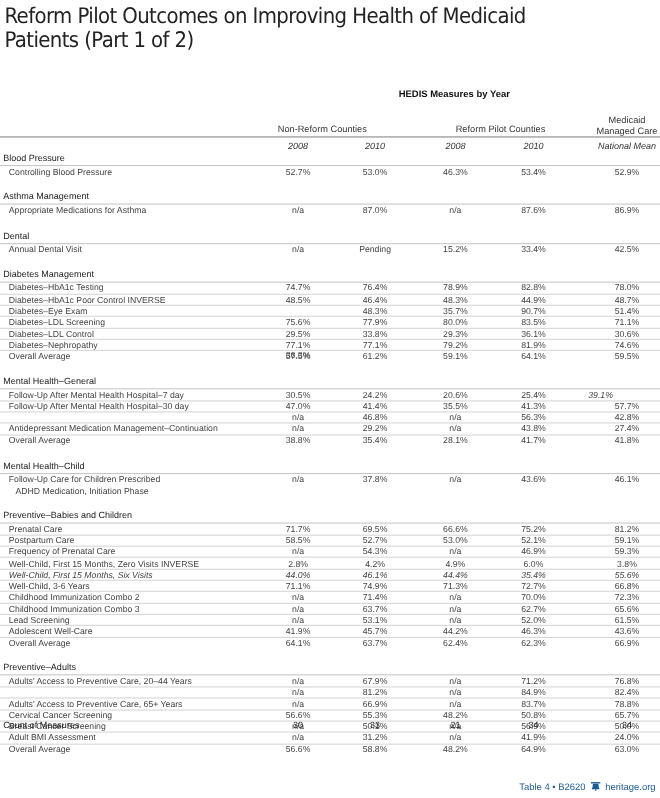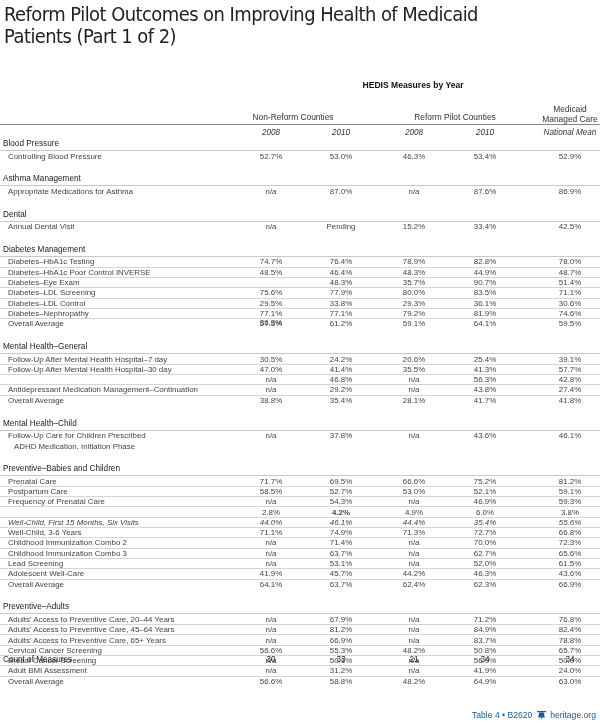--- a/index.html
+++ b/index.html
@@ -167,21 +167,21 @@
       <div class="cell" style="left: 570px;">59.5%</div>
     </div>
     <div class="cat" style="top: 342px;">Mental Health–General</div>
     <div class="catline" style="top: 353px;"></div>
     <div class="row" style="top: 353.5px; height: 10.3px;">
       <div class="label">Follow-Up After Mental Health Hospital–7 day</div>
       <div class="cell" style="left: 271px;">30.5%</div>
       <div class="cell" style="left: 341px;">24.2%</div>
       <div class="cell" style="left: 414px;">20.6%</div>
       <div class="cell" style="left: 485px;">25.4%</div>
-      <div class="cell" style="left: 570px;">39.1%</div>
+      <div class="cell" style="left: 546px; font-style: italic;">39.1%</div>
       <div class="line"></div>
     </div>
     <div class="row" style="top: 363.8px; height: 10.3px;">
       <div class="label">Follow-Up After Mental Health Hospital–30 day</div>
       <div class="cell" style="left: 271px;">47.0%</div>
       <div class="cell" style="left: 341px;">41.4%</div>
       <div class="cell" style="left: 414px;">35.5%</div>
       <div class="cell" style="left: 485px;">41.3%</div>
       <div class="cell" style="left: 570px;">57.7%</div>
       <div class="line"></div>
@@ -245,22 +245,23 @@
     <div class="row" style="top: 496.2px; height: 10.3px;">
       <div class="label">Frequency of Prenatal Care</div>
       <div class="cell" style="left: 271px;">n/a</div>
       <div class="cell" style="left: 341px;">54.3%</div>
       <div class="cell" style="left: 414px;">n/a</div>
       <div class="cell" style="left: 485px;">46.9%</div>
       <div class="cell" style="left: 570px;">59.3%</div>
       <div class="line"></div>
     </div>
     <div class="row" style="top: 506.5px; height: 10.3px;">
+      <div class="label">Well-Child, First 15 Months, Zero Visits INVERSE</div>
       <div class="cell" style="left: 271px;">2.8%</div>
-      <div class="cell" style="left: 341px; font-weight: bold;">4.2%</div>
+      <div class="cell" style="left: 341px;">4.2%</div>
       <div class="cell" style="left: 414px;">4.9%</div>
       <div class="cell" style="left: 485px;">6.0%</div>
       <div class="cell" style="left: 570px;">3.8%</div>
       <div class="line"></div>
     </div>
     <div class="row" style="top: 516.8px; height: 10.3px; font-style: italic;">
       <div class="label">Well-Child, First 15 Months, Six Visits</div>
       <div class="cell" style="left: 271px;">44.0%</div>
       <div class="cell" style="left: 341px;">46.1%</div>
       <div class="cell" style="left: 414px;">44.4%</div>
@@ -326,21 +327,20 @@
     <div class="row" style="top: 613.9px; height: 10.3px;">
       <div class="label">Adults' Access to Preventive Care, 20–44 Years</div>
       <div class="cell" style="left: 271px;">n/a</div>
       <div class="cell" style="left: 341px;">67.9%</div>
       <div class="cell" style="left: 414px;">n/a</div>
       <div class="cell" style="left: 485px;">71.2%</div>
       <div class="cell" style="left: 570px;">76.8%</div>
       <div class="line"></div>
     </div>
     <div class="row" style="top: 624.2px; height: 10.3px;">
-      <div class="label">Adults' Access to Preventive Care, 45–64 Years</div>
       <div class="cell" style="left: 271px;">n/a</div>
       <div class="cell" style="left: 341px;">81.2%</div>
       <div class="cell" style="left: 414px;">n/a</div>
       <div class="cell" style="left: 485px;">84.9%</div>
       <div class="cell" style="left: 570px;">82.4%</div>
       <div class="line"></div>
     </div>
     <div class="row" style="top: 634.5px; height: 10.3px;">
       <div class="label">Adults' Access to Preventive Care, 65+ Years</div>
       <div class="cell" style="left: 271px;">n/a</div>

